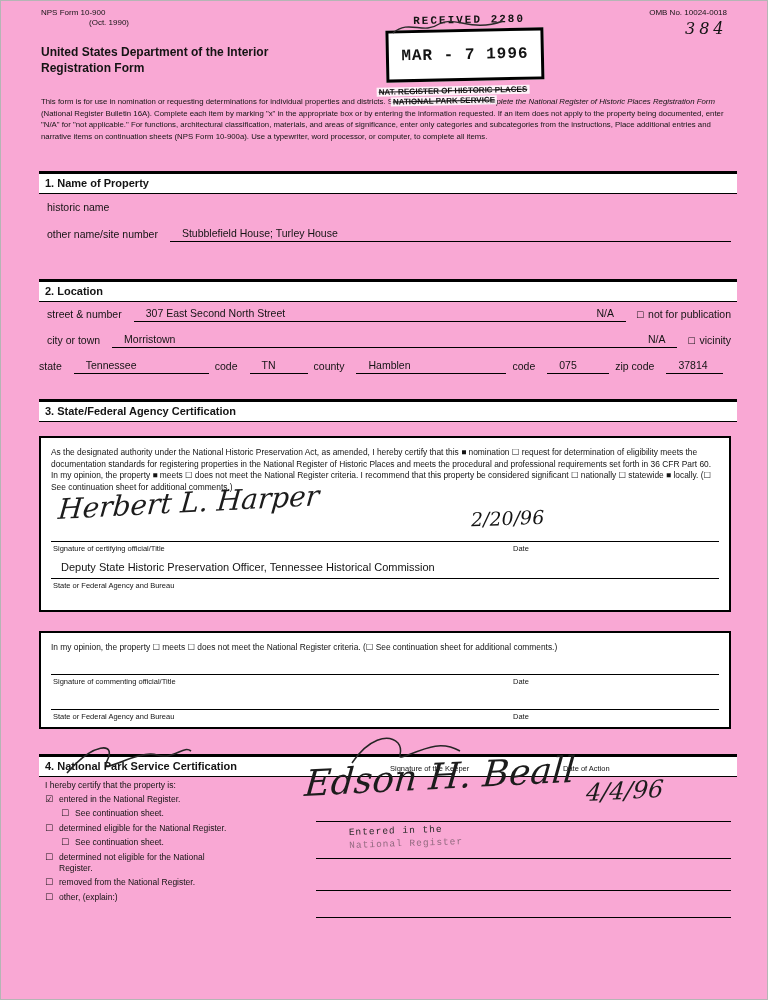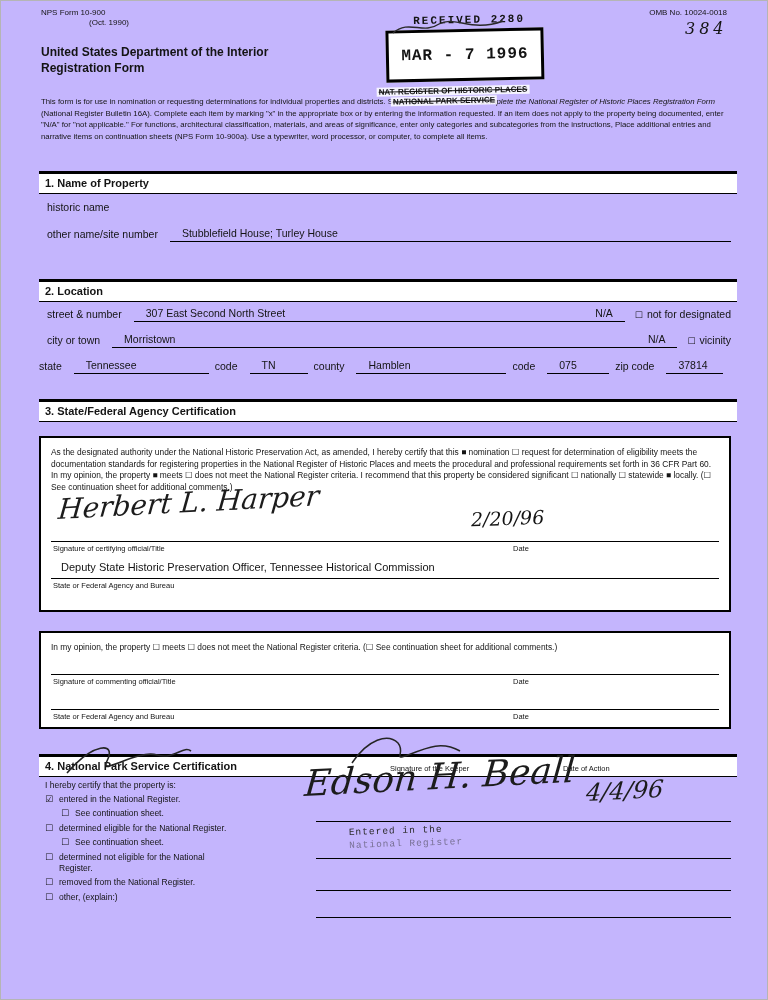--- a/index.html
+++ b/index.html
@@ -1,16 +1,16 @@
 <!DOCTYPE html>
 <html><head>
 <meta charset="utf-8">
 <style>
   html,body{margin:0;padding:0;background:#e8e8e8;}
-  .page{position:relative;width:768px;height:1000px;background:#c4b5fd;border:1px solid #b5b5b5;
+  .page{position:relative;width:768px;height:1000px;background:#f9a8d4;border:1px solid #b5b5b5;
         box-sizing:border-box;font-family:"Liberation Sans",sans-serif;color:#141414;overflow:hidden;}
   .abs{position:absolute;}
   .small{font-size:8px;}
   .tiny{font-size:7.5px;}
   .title{font-size:12px;font-weight:bold;line-height:15.5px;}
   .instr{font-size:7.8px;line-height:11.6px;}
   .hand{font-family:"DejaVu Serif",serif;font-style:italic;}
   .hand-sig{font-family:"DejaVu Serif",serif;font-style:italic;transform:rotate(-3deg) skewX(-8deg);
             transform-origin:left bottom;white-space:nowrap;color:#1c1c1c;}
   
@@ -88,21 +88,21 @@
     <span class="fvalue grow">Stubblefield House; Turley House</span>
   </div>
 
   <div class="abs sec-header" style="left:38px;top:278px;width:692px;">
     <span>2. Location</span>
   </div>
   <div class="abs field-row" style="left:40px;top:306px;width:690px;">
     <span class="flabel">street &amp; number</span>
     <span class="fvalue grow"><span>307 East Second North Street</span><span class="na-right">N/A</span></span>
     <span class="cb-group">
-      <span class="cb">☐</span><span>not for designated</span>
+      <span class="cb">☐</span><span>not for publication</span>
     </span>
   </div>
   <div class="abs field-row" style="left:40px;top:332px;width:690px;">
     <span class="flabel">city or town</span>
     <span class="fvalue grow"><span>Morristown</span><span class="na-right">N/A</span></span>
     <span class="cb-group">
       <span class="cb">☐</span><span>vicinity</span>
     </span>
   </div>
   <div class="abs field-row" style="left:32px;top:358px;width:690px;">

